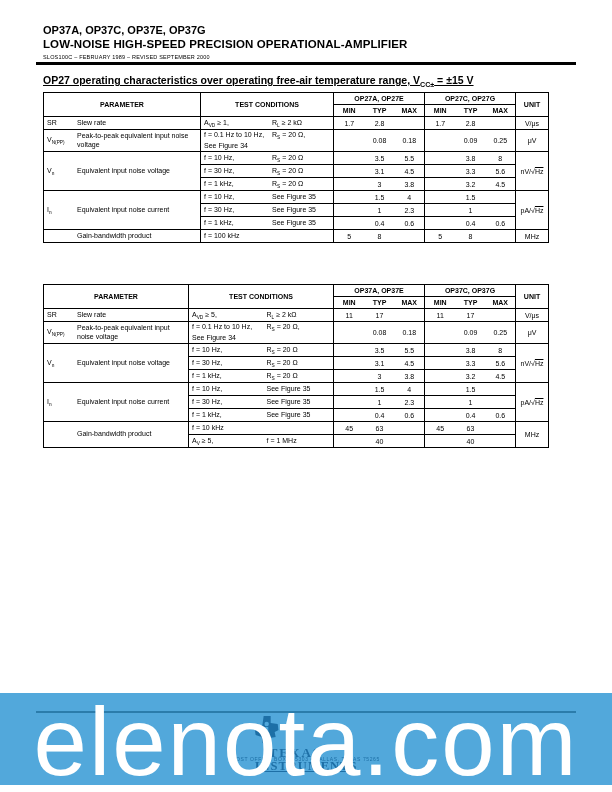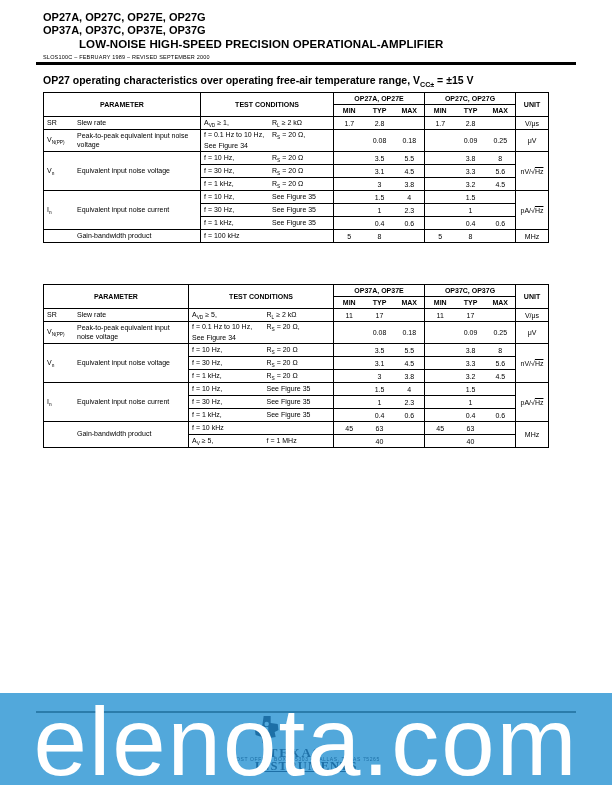--- a/index.html
+++ b/index.html
@@ -5,26 +5,26 @@
   :root{
     --banner:#52a8db; --ink:#1d6fa6; --rule:#2b7cab; --wm:#ffffff; --pgnum:#3f8cba;
   }
   html,body{margin:0;padding:0;background:#888;}
   .page{position:relative;width:612px;height:792px;background:#ffffff;margin:0 auto;
         font-family:"Liberation Sans",sans-serif;color:#000;overflow:hidden;}
   
   .hl{position:absolute;left:43px;font-weight:bold;}
   .h1{top:11px;font-size:11px;}
   .h2{top:24px;font-size:11px;}
-  .h3{top:38px;font-size:11.5px;letter-spacing:0.1px;margin-left:36px;}
+  .h3{top:38px;font-size:11.5px;letter-spacing:0.1px;}
   .doccode{position:absolute;left:43px;top:54px;font-size:5.5px;letter-spacing:0.2px;}
   .toprule{position:absolute;left:36px;top:62px;width:540px;height:3px;background:#000;}
   
   .sec-title{position:absolute;left:43px;font-size:10.5px;font-weight:bold;}
-  .st1{top:74px;}
+  .st1{top:74px;text-decoration:underline;}
   .st2{top:267px;}
   sub{font-size:0.68em;line-height:0;}
   .ovl{text-decoration:overline;}
   
   .tmount{position:absolute;left:43px;}
   .tm1{top:92px;}
   .tm2{top:284px;}
   table{border-collapse:collapse;table-layout:fixed;font-size:7px;border:1.5px solid #000;}
   th,td{border:1px solid #000;box-sizing:border-box;padding:0 3px;vertical-align:middle;}
   thead tr{height:12px;}
@@ -56,21 +56,20 @@
   .pgnum{position:absolute;left:44px;top:50px;font-size:7.5px;color:var(--pgnum);}
   .wm{position:absolute;left:0;top:0;width:100%;height:100%;display:flex;align-items:center;
       justify-content:center;padding-top:5px;box-sizing:border-box;color:var(--wm);
       font-size:96px;letter-spacing:2px;font-weight:normal;white-space:nowrap;}
 </style>
 </head>
 <body>
 
 <div class="page">
 
-  <div class="hl h1">OP27A, OP27C, OP27E, OP27G</div>
   <div class="hl h2">OP37A, OP37C, OP37E, OP37G</div>
   <div class="hl h3">LOW-NOISE HIGH-SPEED PRECISION OPERATIONAL-AMPLIFIER</div>
   <div class="doccode">SLOS100C – FEBRUARY 1989 – REVISED SEPTEMBER 2000</div>
   <div class="toprule"></div>
 
   <div class="sec-title st1">OP27 operating characteristics over operating free-air temperature range, V<sub>CC±</sub> = ±15 V</div>
   <div class="tmount tm1">
       <table>
         <colgroup>
           <col style="width: 32px;">

